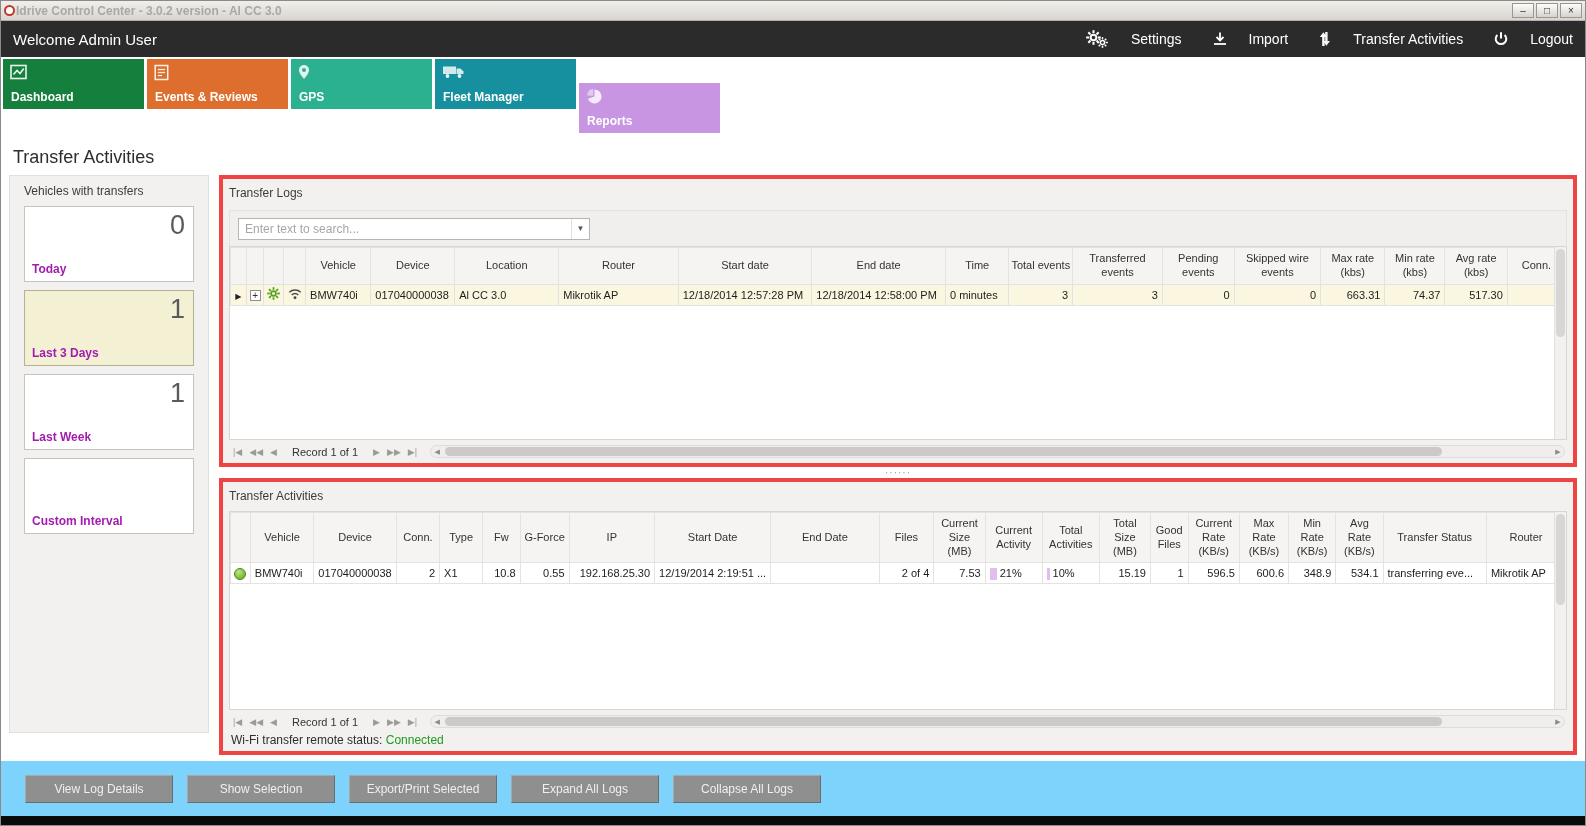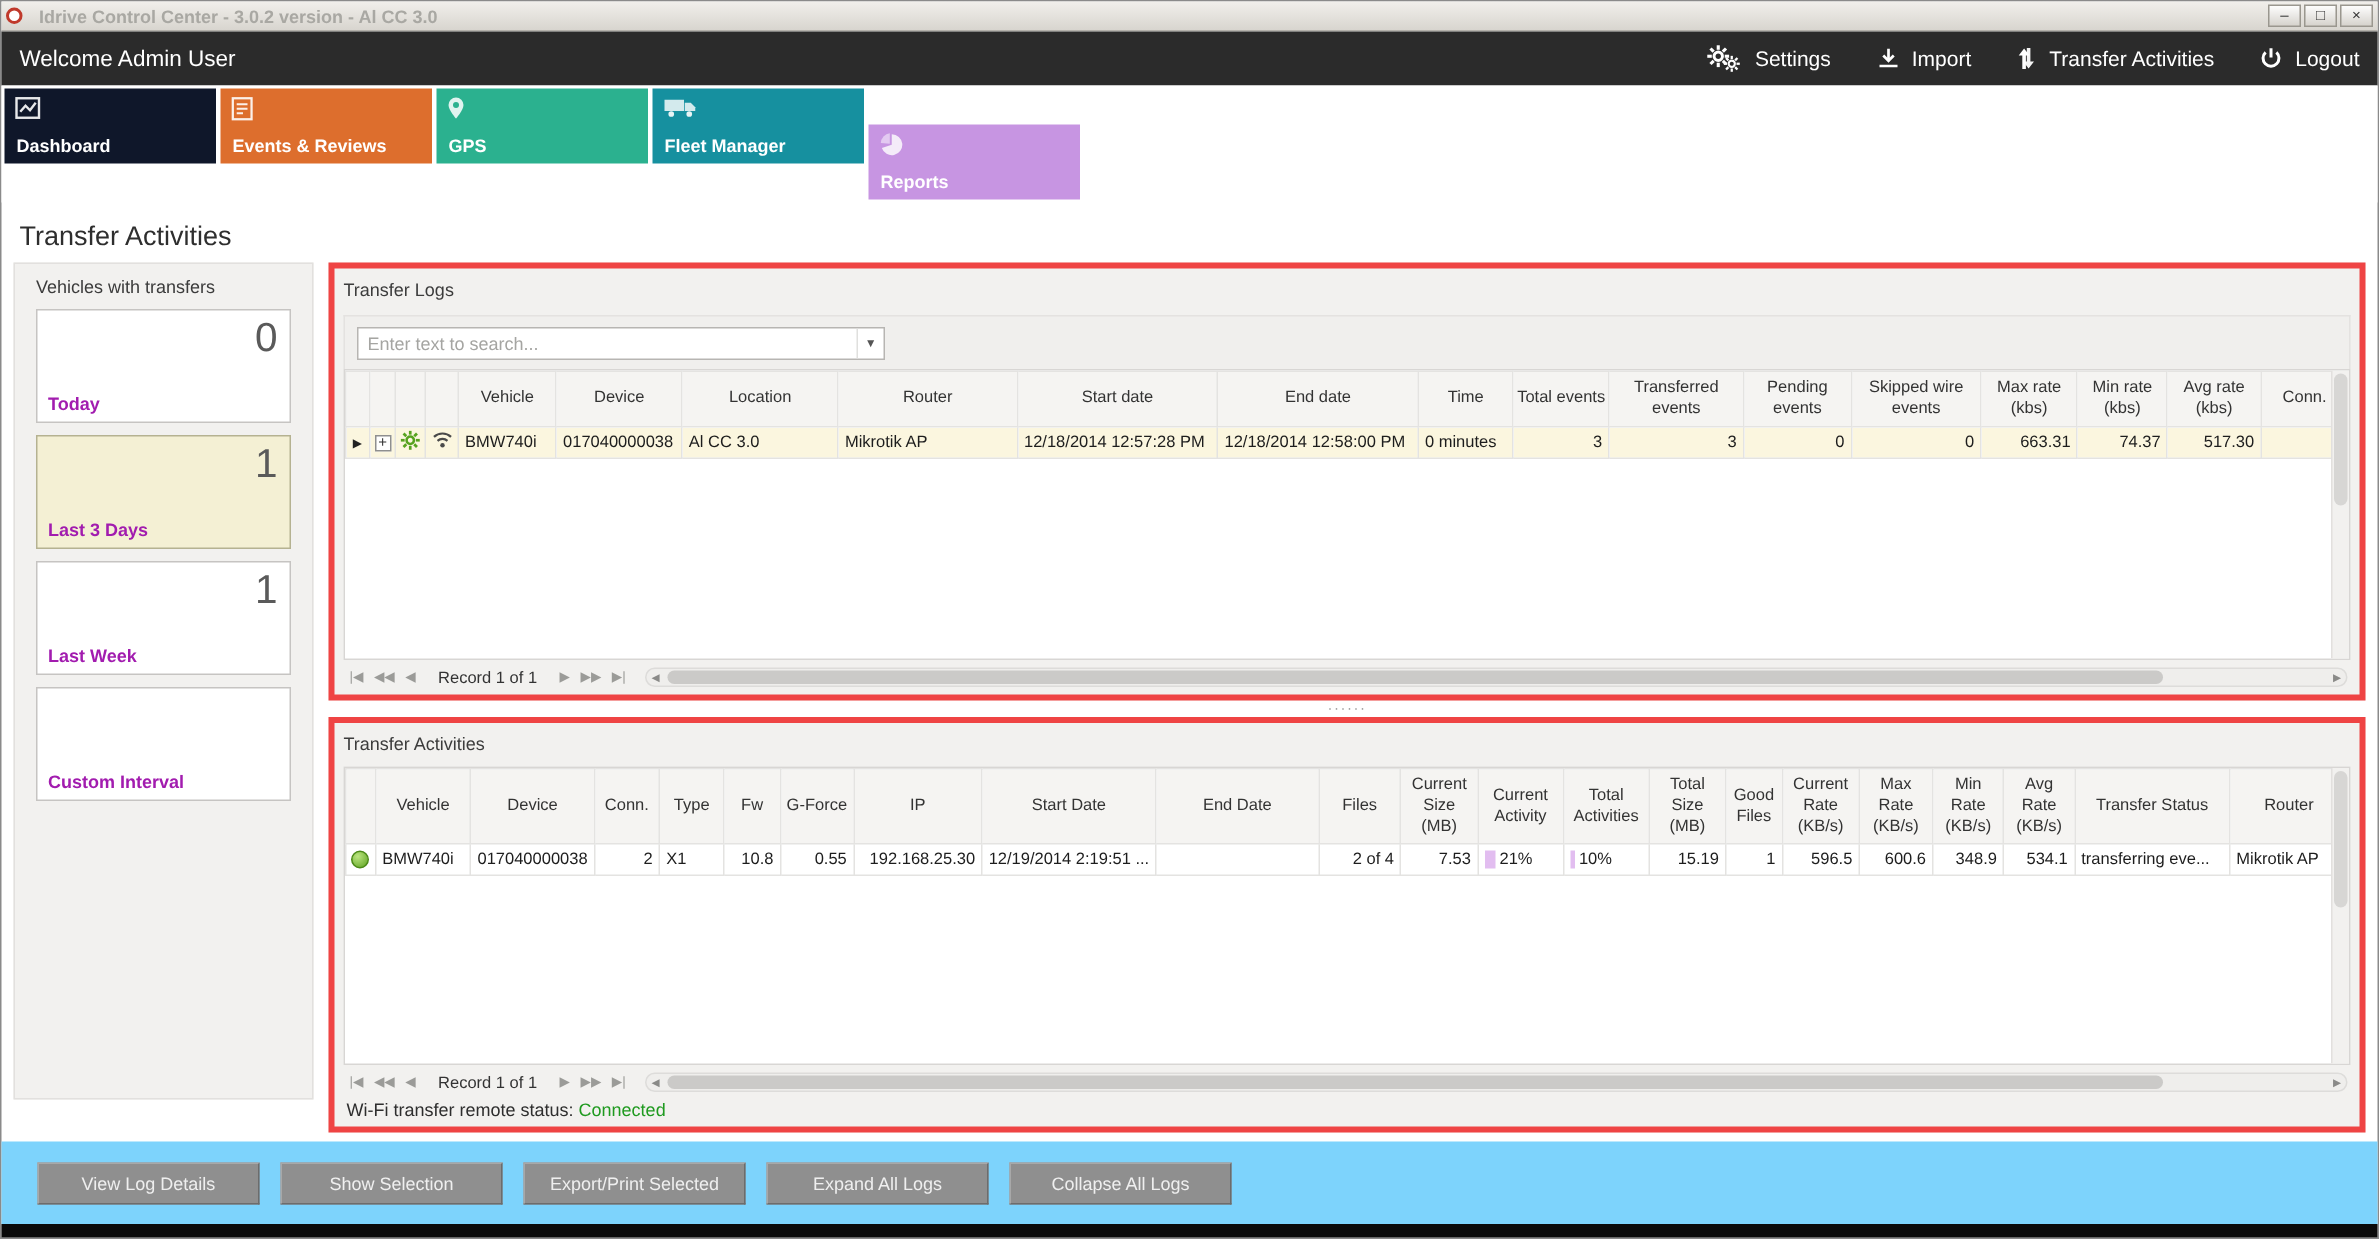--- a/index.html
+++ b/index.html
@@ -1,29 +1,29 @@
 <!DOCTYPE html>
 <html style="--pbar: #e2bdf0;"><head>
 <meta charset="utf-8">
 <style>
 *{box-sizing:border-box;margin:0;padding:0}
 html,body{width:1586px;height:826px}
 body{font-family:"Liberation Sans","DejaVu Sans",sans-serif;font-size:12px;color:#222;background:#c8c8c8;overflow:hidden}
 .window{width:1586px;height:826px;display:flex;flex-direction:column;background:#fff;border:1px solid #8a8a8a}
 
-.titlebar{height:20px;flex:0 0 20px;background:linear-gradient(#f1efeb,#d8d5cf);border-bottom:1px solid #b4b1ab;display:flex;align-items:center;padding:0 3px;gap:11px}
+.titlebar{height:20px;flex:0 0 20px;background:linear-gradient(#f1efeb,#d8d5cf);border-bottom:1px solid #b4b1ab;display:flex;align-items:center;padding:0 3px;gap:1px}
 .app-icon{width:11px;height:11px;border:2px solid #c0392b;border-radius:50%;background:#fff;flex:0 0 auto}
 .win-title{color:#a9a8a3;font-weight:bold;font-size:12px;flex:1;white-space:nowrap;overflow:hidden}
 .win-btns{display:flex;gap:2px}
 .wbtn{width:22px;height:15px;background:linear-gradient(#fdfdfd,#d6d3cd);border:1px solid #9a978f;font-size:10px;line-height:13px;text-align:center;color:#333;cursor:default}
 
 .appbar{height:36px;flex:0 0 36px;background:#2b2b2b;color:#fff;display:flex;align-items:center;padding:0 12px}
 .welcome{font-size:15px}
 .actions{margin-left:auto;display:flex;align-items:center;gap:30px}
-.action{display:flex;align-items:center;gap:8px;font-size:14px;cursor:default;white-space:nowrap}
+.action{display:flex;align-items:center;gap:21px;font-size:14px;cursor:default;white-space:nowrap}
 .action svg{display:block}
 .ic-settings{position:relative;width:24px;height:19px;display:inline-block}
 
 .tiles{flex:0 0 54px;display:flex;gap:3px;padding:2px;background:#fff}
 .tile{width:141px;height:50px;position:relative;color:#fff;cursor:default}
 .tile .tlabel{position:absolute;left:8px;bottom:5px;font-weight:bold;font-size:12px;white-space:nowrap}
 .tile .ticon{position:absolute;left:7px;top:5px;opacity:.9}
 
 .page-title{flex:0 0 40px;display:flex;align-items:center;padding:4px 12px 0;font-size:18px;color:#2e2e2e}
 
@@ -144,21 +144,21 @@
         <svg width="16" height="16" viewBox="0 0 16 16">
             <path d="M8 1.2v6.2" stroke="#fff" stroke-width="2" fill="none"></path>
             <path d="M4.4 3.9a5.3 5.3 0 1 0 7.2 0" fill="none" stroke="#fff" stroke-width="2"></path>
           </svg>
         <span>Logout</span>
       </span>
     </div>
   </div>
 
   <div class="tiles">
-    <div class="tile" style="background: #0f172a;">
+    <div class="tile" style="background: #15803d;">
       <svg class="ticon" width="20" height="17" viewBox="0 0 20 17">
           <rect x="1" y="1.5" width="15" height="13" fill="none" stroke="#fff" stroke-width="1.6"></rect>
           <polyline points="3.5,10.5 7,6.5 10,9.5 13.8,4.5" fill="none" stroke="#fff" stroke-width="1.6"></polyline>
         </svg>
       <span class="tlabel">Dashboard</span>
     </div>
     <div class="tile" style="background: rgb(221, 110, 45);">
       <svg class="ticon" width="16" height="17" viewBox="0 0 16 17">
           <rect x="1.2" y="1.5" width="12.5" height="14" fill="none" stroke="#fff" stroke-width="1.5"></rect>
           <g stroke="#fff" stroke-width="1.3">

